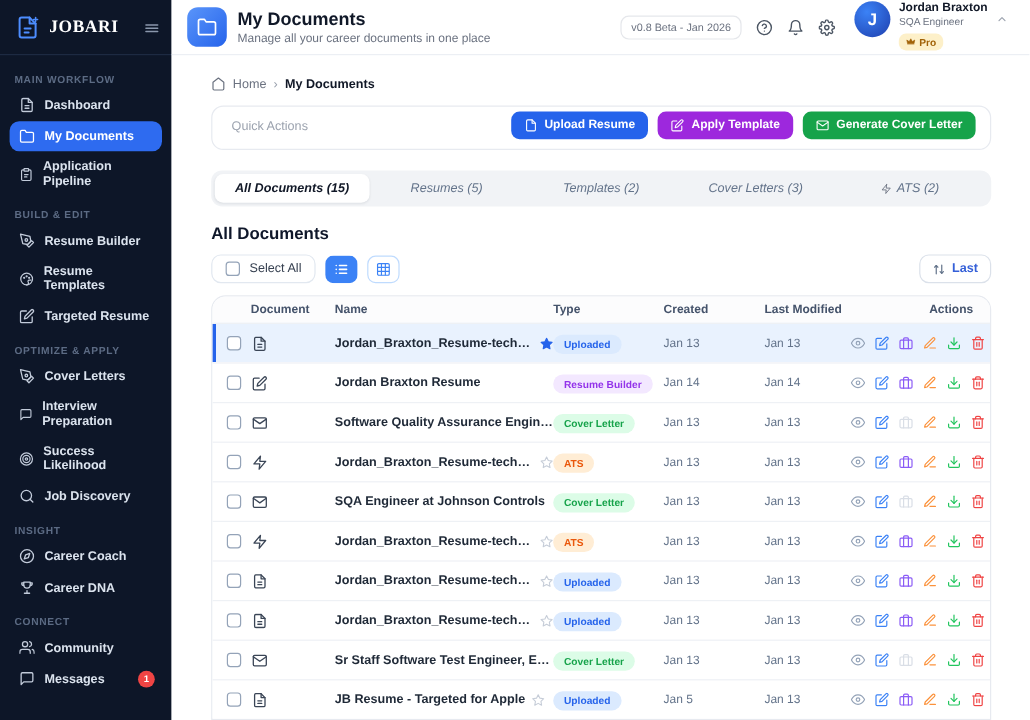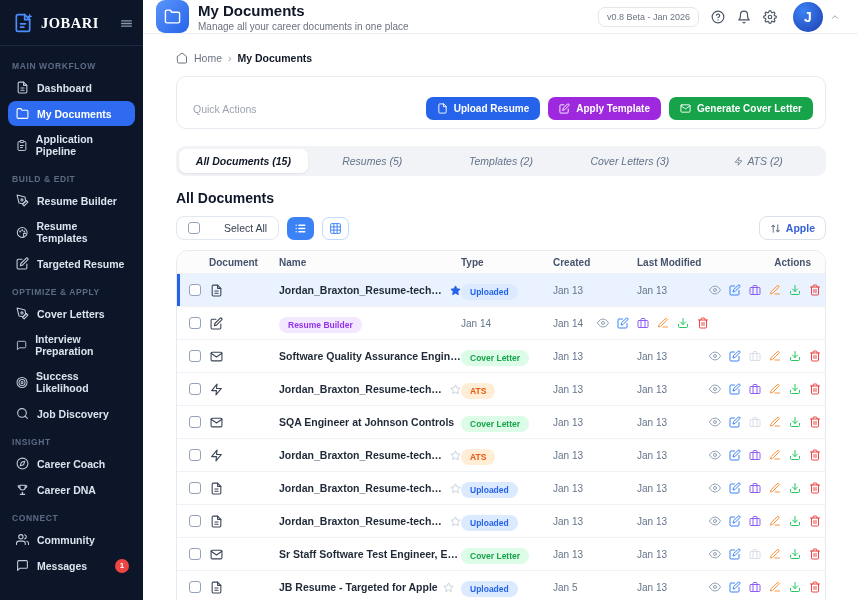--- a/index.html
+++ b/index.html
@@ -37,34 +37,34 @@
   .p-role { font-size:8.5px; color:#6b7280; margin:1px 0 3px; }
   .pro-badge { display:inline-flex; align-items:center; gap:3px; background:#fdf0c9; color:#a16207; font-size:8.5px; font-weight:bold; border-radius:6px; padding:2px 6px; }
   .chev { color:#9ca3af; margin-top:10px; display:flex; cursor:pointer; }
 
   .content { flex:1; padding:18px 32px 0 33px; min-width:0; }
   .breadcrumb { display:flex; align-items:center; gap:6px; font-size:10.5px; color:#6b7280; }
   .breadcrumb .ic { color:#6b7280; }
   .bc-current { color:#111827; font-weight:bold; }
   .bc-sep { color:#9ca3af; }
 
-  .quick-card { margin-top:12px; border:1px solid #e7eaf0; border-radius:10px; display:flex; align-items:center; justify-content:space-between; padding:20px 12px 8px 16px; }
+  .quick-card { margin-top:12px; border:1px solid #e7eaf0; border-radius:10px; display:flex; align-items:center; justify-content:space-between; padding:4px 12px 8px 16px; }
   .quick-label { font-size:10.5px; color:#9ca3af; }
   .qa-buttons { display:flex; gap:8px; }
   .qa-btn { display:flex; align-items:center; gap:6px; color:#fff; font-size:10px; font-weight:bold; border:none; border-radius:7px; padding:6px 11px; cursor:pointer; font-family:inherit; }
 
   .tabs { margin-top:17px; background:#f1f3f6; border-radius:9px; padding:3px; display:flex; }
   .tab { flex:1; text-align:center; font-size:10.5px; color:#64748b; padding:6px 0; border-radius:7px; cursor:pointer; display:flex; align-items:center; justify-content:center; gap:4px;font-style:italic; }
   .tab.active { background:#fff; color:#111827; font-weight:bold; box-shadow:0 1px 2px rgba(16,24,40,.08); }
   .tab .ic { color:#6b7280; }
 
   .section-title { margin-top:14px; font-size:14px; font-weight:bold; color:#0f172a; }
 
   .toolbar { margin-top:10px; display:flex; align-items:center; gap:8px; }
-  .select-all { display:flex; align-items:center; gap:24px; border:1px solid #e2e8f0; border-radius:8px; padding:5px 11px; font-size:10.5px; color:#374151; background:#fff; cursor:pointer; font-family:inherit; }
+  .select-all { display:flex; align-items:center; gap:8px; border:1px solid #e2e8f0; border-radius:8px; padding:5px 11px; font-size:10.5px; color:#374151; background:#fff; cursor:pointer; font-family:inherit; }
   .cbx { width:12px; height:12px; border:1.4px solid #94a3b8; border-radius:3px; background:#fff; }
   .view-btn { width:27px; height:23px; border-radius:7px; display:flex; align-items:center; justify-content:center; cursor:pointer; border:1px solid transparent; background:none; }
   .view-btn.on { background:#3b82f6; color:#fff; }
   .view-btn.off { background:#fff; border-color:#bfdbfe; color:#3b82f6; }
   .spacer { flex:1; }
   .sort-btn { display:flex; align-items:center; gap:5px; border:1px solid #dbe1ea; background:#fff; border-radius:8px; padding:5px 10px; font-size:10.5px; font-weight:bold; color:#3560d8; cursor:pointer; font-family:inherit; }
   .sort-btn .ic { color:#64748b; }
 
   .table { margin-top:10px; border:1px solid #e7eaf0; border-radius:12px 12px 0 0; overflow:hidden; }
   .trow, .thead { display:grid; grid-template-columns:18px 72px 182px 92px 84px 72px 1fr; align-items:center; padding:0 12px; }
@@ -274,20 +274,30 @@
             </svg>
         </span>
         <span class="top-ic">
           <svg class="ic" width="14" height="14" viewBox="0 0 24 24" fill="none" stroke="currentColor" stroke-width="2" stroke-linecap="round" stroke-linejoin="round">
               <circle cx="12" cy="12" r="3"></circle>
               <path d="M19.4 15a1.65 1.65 0 0 0 .33 1.82l.06.06a2 2 0 0 1-2.83 2.83l-.06-.06a1.65 1.65 0 0 0-1.82-.33 1.65 1.65 0 0 0-1 1.51V21a2 2 0 0 1-4 0v-.09A1.65 1.65 0 0 0 9 19.4a1.65 1.65 0 0 0-1.82.33l-.06.06a2 2 0 0 1-2.83-2.83l.06-.06a1.65 1.65 0 0 0 .33-1.82 1.65 1.65 0 0 0-1.51-1H3a2 2 0 0 1 0-4h.09A1.65 1.65 0 0 0 4.6 9a1.65 1.65 0 0 0-.33-1.82l-.06-.06a2 2 0 0 1 2.83-2.83l.06.06a1.65 1.65 0 0 0 1.82.33H9a1.65 1.65 0 0 0 1-1.51V3a2 2 0 0 1 4 0v.09a1.65 1.65 0 0 0 1 1.51 1.65 1.65 0 0 0 1.82-.33l.06-.06a2 2 0 0 1 2.83 2.83l-.06.06a1.65 1.65 0 0 0-.33 1.82V9a1.65 1.65 0 0 0 1.51 1H21a2 2 0 0 1 0 4h-.09a1.65 1.65 0 0 0-1.51 1z"></path>
             </svg>
         </span>
         <div class="profile">
           <div class="avatar">J</div>
+          <div>
+            <div class="p-name">Jordan Braxton</div>
+            <div class="p-role">SQA Engineer</div>
+            <span class="pro-badge">
+              <svg class="ic" width="8" height="8" viewBox="0 0 24 24" fill="currentColor" stroke="currentColor" stroke-width="1.5" stroke-linejoin="round">
+                  <path d="M3 17h18M4 16L2 7l6 4 4-7 4 7 6-4-2 9z"></path>
+                </svg>
+              <span>Pro</span>
+            </span>
+          </div>
           <span class="chev">
             <svg class="ic" width="10" height="10" viewBox="0 0 24 24" fill="none" stroke="currentColor" stroke-width="2.4" stroke-linecap="round" stroke-linejoin="round">
                 <polyline points="18 15 12 9 6 15"></polyline>
               </svg>
           </span>
         </div>
       </div>
     </header>
 
     <div class="content">
@@ -375,21 +385,21 @@
             </svg>
         </button>
         <span class="spacer"></span>
         <button class="sort-btn">
           <svg class="ic" width="11" height="11" viewBox="0 0 24 24" fill="none" stroke="currentColor" stroke-width="2.2" stroke-linecap="round" stroke-linejoin="round">
               <path d="M7 20V5"></path>
               <path d="M4 8l3-3 3 3"></path>
               <path d="M17 4v15"></path>
               <path d="M14 16l3 3 3-3"></path>
             </svg>
-          <span>Apple</span>
+          <span>Last</span>
         </button>
       </div>
 
       <div class="table">
         <div class="thead" id="thead">
             <div style="grid-column:1 / span 2;padding-left:20px" class="">Document</div>
             <div class="">Name</div>
             <div class="">Type</div>
             <div class="">Created</div>
             <div class="">Last Modified</div>
@@ -460,20 +470,24 @@
               </span>
     </div>
             <div class="trow">
       <span class="cbx"></span>
       <span class="doc-ic">
                 <svg class="ic" width="13" height="13" viewBox="0 0 24 24" fill="none" stroke="currentColor" stroke-width="2" stroke-linecap="round" stroke-linejoin="round">
                   <path d="M11 4H4a2 2 0 0 0-2 2v14a2 2 0 0 0 2 2h14a2 2 0 0 0 2-2v-7"></path>
                   <path d="M18.5 2.5a2.12 2.12 0 0 1 3 3L12 15l-4 1 1-4z"></path>
                 </svg>
               </span>
+      <span class="name-cell">
+        <span class="doc-name">Jordan Braxton Resume</span>
+
+      </span>
       <span><span class="badge" style="background:#f3e8ff;color:#9333ea">Resume Builder</span></span>
       <span class="date-cell">Jan 14</span>
       <span class="date-cell">Jan 14</span>
       <span class="actions-cell">
                 <button class="act" style="color:#94a3b8">
                   <svg class="ic" width="12" height="12" viewBox="0 0 24 24" fill="none" stroke="currentColor" stroke-width="2" stroke-linecap="round" stroke-linejoin="round">
                     <path d="M1 12s4-8 11-8 11 8 11 8-4 8-11 8-11-8-11-8z"></path>
                     <circle cx="12" cy="12" r="3"></circle>
                   </svg>
                 </button>

